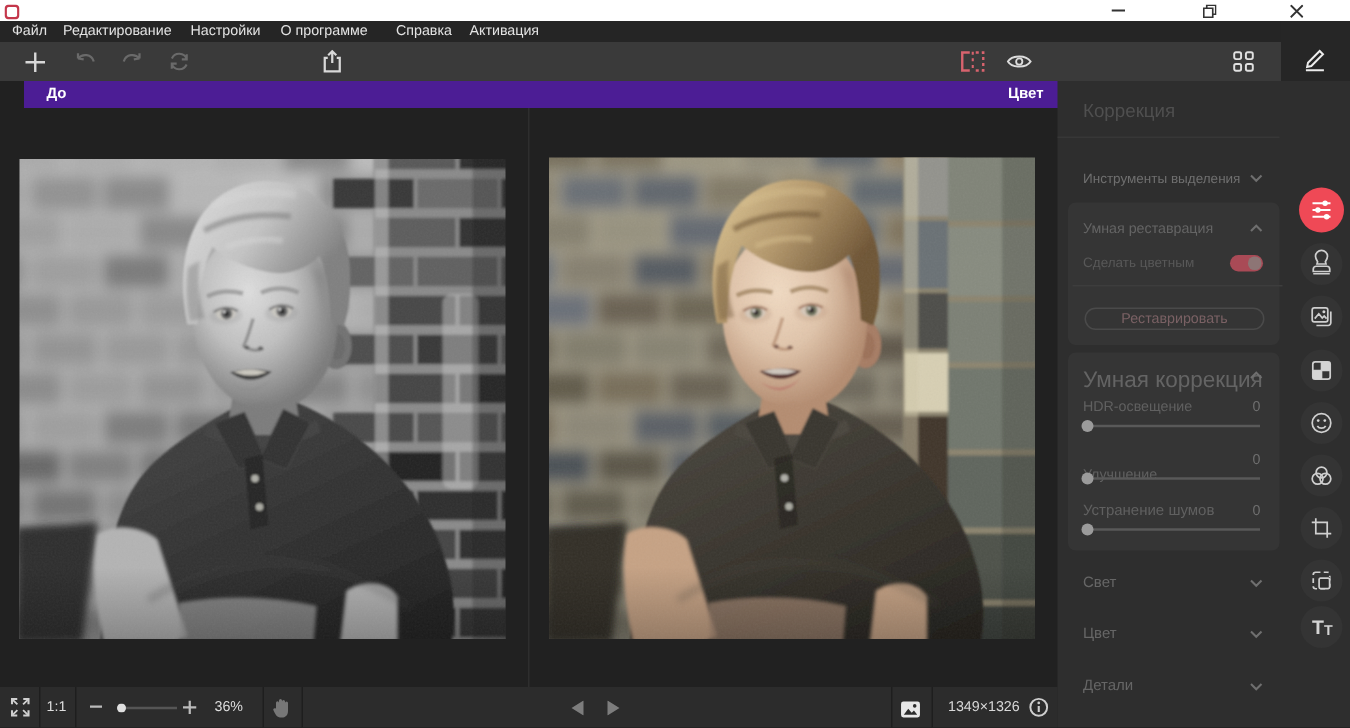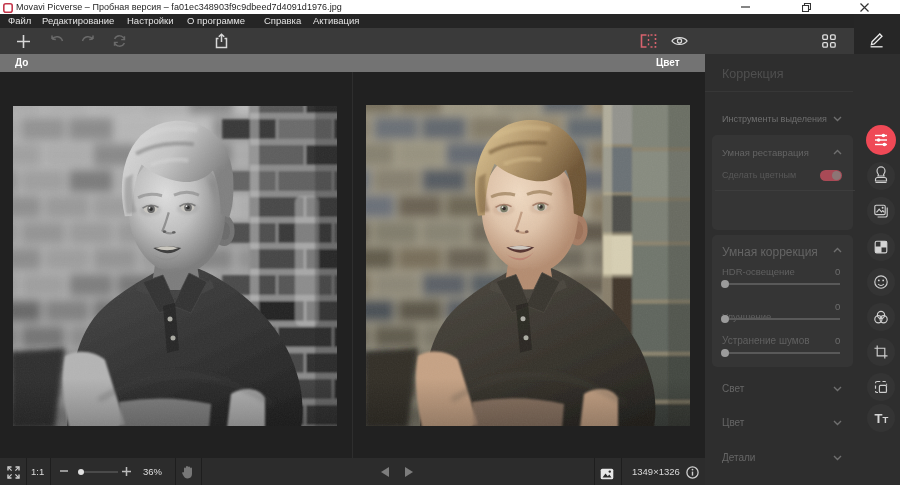--- a/index.html
+++ b/index.html
@@ -3,36 +3,35 @@
 *{margin:0;padding:0;box-sizing:border-box}
 html,body{width:900px;height:485px;overflow:hidden;background:#212121;font-family:"Liberation Sans",sans-serif;position:relative}
 .abs{position:absolute}
 #titlebar{position:absolute;left:0;top:0;width:900px;height:14px;background:#ffffff;color:#1e1e1e}
 #titlebar .t{position:absolute;left:16px;top:1.5px;font-size:9px;letter-spacing:0.05px}
 #menubar{position:absolute;left:0;top:14px;width:900px;height:14px;background:#252525;color:#e3e3e3;font-size:9.5px}
 #menubar span{position:absolute;top:1px}
 #toolbar{position:absolute;left:0;top:28px;width:854px;height:26px;background:#3a3a3a}
 #toolbar .ic{position:absolute;top:0;height:26px;display:flex;align-items:center;justify-content:center}
 #tbright{position:absolute;left:854px;top:14px;width:46px;height:40px;background:#262626}
-#dobar{position:absolute;left:0;top:54px;width:705px;height:18px;background:#737373;color:#fff;font-size:10px;font-weight:bold}
+#dobar{position:absolute;left:16px;top:54px;width:705px;height:18px;background:#4c1d95;color:#fff;font-size:10px;font-weight:bold}
 #canvas{position:absolute;left:0;top:72px;width:705px;height:386px;background:#212121}
 #divline{position:absolute;left:352px;top:72px;width:1px;height:386px;background:#2e2e2e}
 .photo{position:absolute}
 #bottombar{position:absolute;left:0;top:458px;width:705px;height:27px;background:#2c2c2c}
 .bsep{position:absolute;top:458px;width:1px;height:27px;background:#1e1e1e}
 #panel{position:absolute;left:705px;top:54px;width:195px;height:431px;background:#2e2e2e}
 #panel .card{position:absolute;left:7px;width:141px;background:#353535;border-radius:5px}
 .dim{color:#8a8a8a}
 </style></head><body>
 <div id="titlebar">
 <svg class="abs" style="left:3px;top:2.5px" width="10" height="10" viewBox="0 0 10 10">
       <rect x="0.8" y="0.8" width="8.4" height="8.4" rx="2" fill="none" stroke="#c4374b" stroke-width="1.6"></rect>
       <rect x="3" y="3" width="4" height="4" fill="#fff"></rect>
     </svg>
-<span class="t">Movavi Picverse – Пробная версия – fa01ec348903f9c9dbeed7d4091d1976.jpg</span>
 <svg class="abs" style="left:741px;top:6px" width="9" height="2" viewBox="0 0 9 2">
       <path d="M0 1 H9" stroke="#333" stroke-width="1.2"></path>
     </svg>
 <svg class="abs" style="left:802px;top:3px" width="9" height="9" viewBox="0 0 9 9">
       <path d="M2.5 2.5 V0.5 H8.5 V6.5 H6.5 M0.5 2.5 H6.5 V8.5 H0.5 Z" stroke="#333" stroke-width="1.1" fill="none"></path>
     </svg>
 <svg class="abs" style="left:860px;top:3px" width="9" height="9" viewBox="0 0 9 9">
       <path d="M0.5 0.5 L8.5 8.5 M8.5 0.5 L0.5 8.5" stroke="#333" stroke-width="1.2"></path>
     </svg>
 </div>
@@ -618,22 +617,23 @@
     </svg>
     <div class="card" style="top:81px;height:95px"></div>
     <div class="abs" style="left:17px;top:93px;font-size:9.5px;color:#646464">Умная реставрация</div>
     <svg class="abs" style="left:128px;top:95px" width="9" height="6">
       <path d="M1 5 L4.5 1.5 L8 5" stroke="#6f6f6f" stroke-width="1.4" fill="none"></path>
     </svg>
     <div class="abs" style="left:17px;top:116px;font-size:9px;color:#585858">Сделать цветным</div>
     <div class="abs" style="left:115px;top:116px;width:22px;height:10.5px;border-radius:5.5px;background:#a94a56"></div>
     <div class="abs" style="left:127px;top:117px;width:8.5px;height:8.5px;border-radius:50%;background:#8d7575"></div>
     <div class="abs" style="left:10px;top:136px;width:140px;height:1px;background:#3d3d3d"></div>
+    <div class="abs" style="left:18px;top:151px;width:120px;height:15px;border:1px solid #4a4a4a;border-radius:8px;text-align:center;font-size:9.5px;color:#7a6164;line-height:14px">Реставрировать</div>
     <div class="card" style="top:181px;height:132px"></div>
-    <div class="abs" style="left:17px;top:191px;font-size:12px;color:#646464">Умная коррекция</div>
+    <div class="abs" style="left:17px;top:191px;font-size:15px;color:#646464">Умная коррекция</div>
     <svg class="abs" style="left:128px;top:193px" width="9" height="6">
       <path d="M1 5 L4.5 1.5 L8 5" stroke="#6f6f6f" stroke-width="1.4" fill="none"></path>
     </svg>
     <div class="abs" style="left:17px;top:212px;font-size:9.5px;color:#606060">HDR-освещение</div>
     <div class="abs" style="left:130px;top:212px;font-size:9.5px;color:#6e6e6e">0</div>
     <svg class="abs" style="left:14px;top:225px" width="126" height="10">
       <path d="M5 5 H121" stroke="#595959" stroke-width="1.8"></path>
       <circle cx="6" cy="5" r="4" fill="#9b9b9b"></circle>
     </svg>
     <div class="abs" style="left:17px;top:257px;font-size:9.5px;color:#606060">Улучшение</div>

